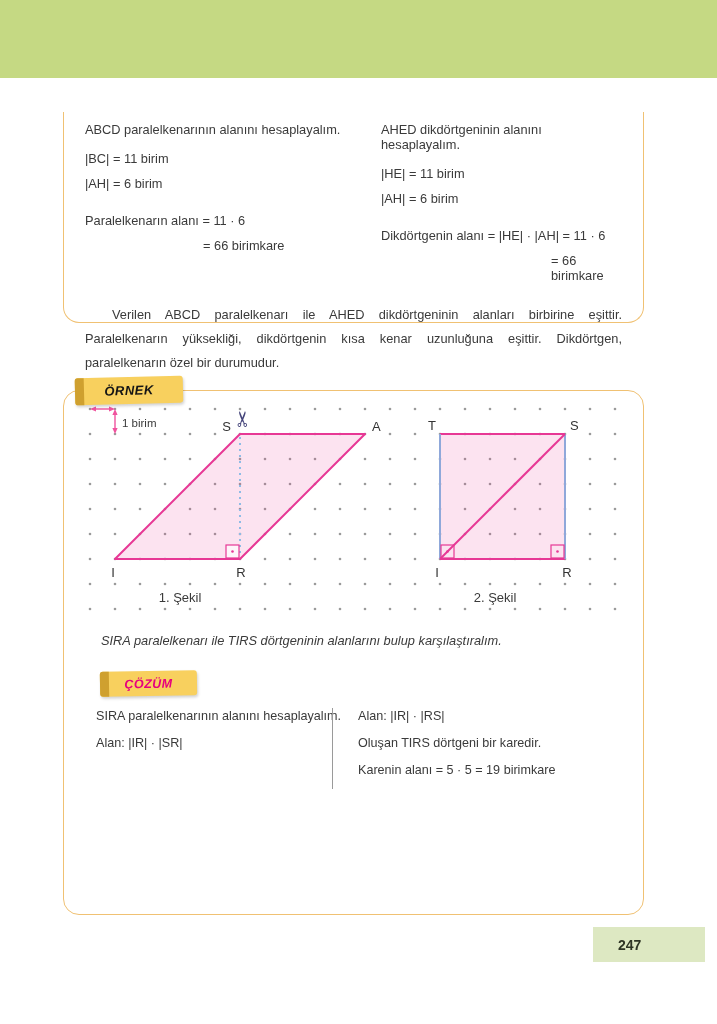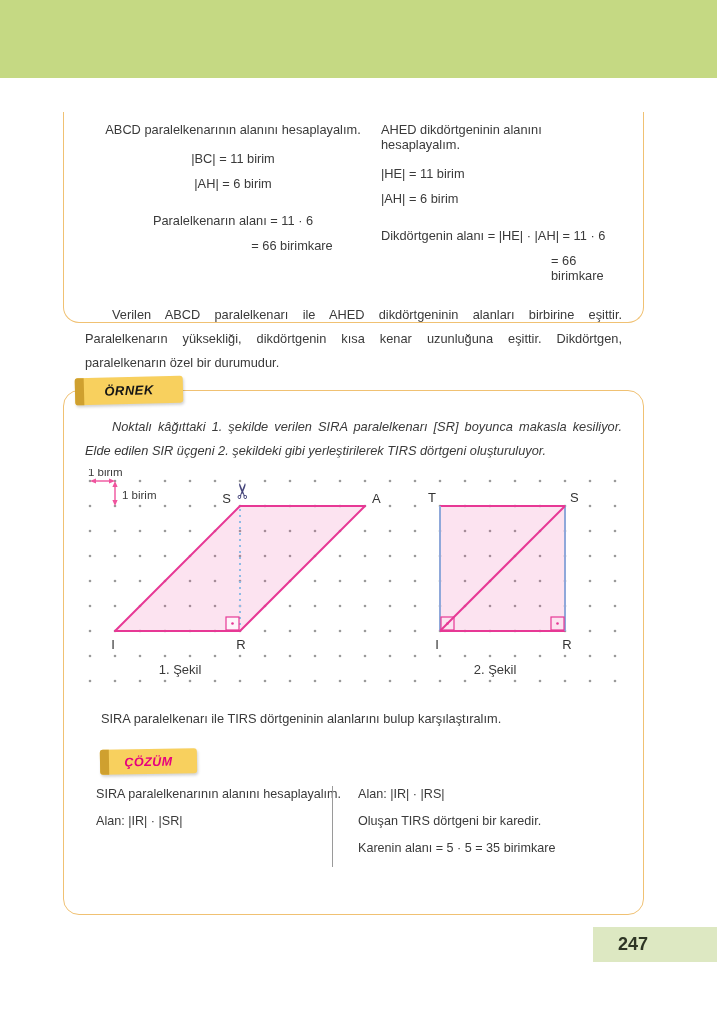--- a/index.html
+++ b/index.html
@@ -8,21 +8,21 @@
     font-family:"Liberation Sans", sans-serif;color:#3a3a3a;font-size:12.8px;
   }
   .header-band{position:absolute;left:0;top:0;width:717px;height:78px;background:#c5d983;}
 
   
   .box1{
     position:absolute;left:63px;top:112px;width:581px;height:211px;box-sizing:border-box;
     border:1.5px solid #f0c173;border-top:none;border-radius:0 0 16px 16px;background:#fff;
   }
   .box1-cols{display:flex;padding:10px 20px 0 21px;}
-  .box1 .colL{width:296px;flex:none;text-align:center;}
+  .box1 .colL{width:296px;flex:none;}
   .box1 .colR{flex:1;}
   .t-line1{margin:0 0 14px 0;}
   .t-line2{margin:0 0 10px 0;}
   .t-line3{margin:0 0 22px 0;}
   .t-line4{margin:0 0 10px 0;}
   .t-line5L{margin-left:118px;}
   .t-line5R{margin-left:170px;}
   .summary{margin:20px 21px 0 21px;line-height:24px;text-indent:27px;text-align:justify;}
 
   
@@ -39,32 +39,32 @@
   .tab::before{
     content:"";position:absolute;left:0;top:0;bottom:0;width:9px;background:#cfa02f;
     border-radius:3px 0 0 3px;
   }
   .ornek-tab{position:absolute;top:-14px;left:11px;width:108px;transform:rotate(-1.5deg);
     font-size:13px;color:#151515;}
   .cozum-tab{width:97px;height:25px;margin:20px 0 0 36px;transform:rotate(-1deg);
     font-size:12.5px;color:#e6007e;}
   .problem{margin:24px 21px 0 21px;line-height:24px;font-style:italic;text-indent:27px;text-align:justify;}
   .figures{display:block;margin:6px 0 0 21px;}
-  .task{margin:12px 21px 0 21px;line-height:20px;text-indent:16px;}
+  .task{margin:6px 21px 0 21px;line-height:20px;font-style:italic;text-indent:16px;}
   .solution-row{display:flex;margin:12px 0 0 32px;font-size:12.6px;}
   .sol-left{width:236px;flex:none;}
   .sol-divider{border-left:1px solid #9a9a9a;margin-right:25px;}
   .sol-line{margin:0 0 11px 0;line-height:16px;white-space:nowrap;}
   .conclusion{margin:16px 21px 0 21px;line-height:23px;text-indent:27px;text-align:justify;}
 
   
   .page-badge{
-    position:absolute;left:593px;top:927px;width:124px;height:35px;background:#dde8c2;
+    position:absolute;left:593px;top:927px;width:112px;height:35px;background:#dde8c2;
     display:flex;align-items:center;box-sizing:border-box;padding-left:25px;
-    font-weight:bold;font-size:18px;color:#2e3524;
+    font-weight:bold;font-size:14px;color:#2e3524;
   }
 
   
   .v-label{font-family:"Liberation Sans",sans-serif;font-size:13px;fill:#333;}
   .cap{font-family:"Liberation Sans",sans-serif;font-size:13px;fill:#3a3a3a;}
   .unit{font-family:"Liberation Sans",sans-serif;font-size:11.5px;fill:#3a3a3a;}
 </style>
 </head>
 <body>
 
@@ -88,21 +88,20 @@
         <div class="t-line4">Dikdörtgenin alanı = |HE| · |AH| = 11 · 6</div>
         <div class="t-line5R">= 66 birimkare</div>
       </div>
     </div>
     <div class="summary">Verilen ABCD paralelkenarı ile AHED dikdörtgeninin alanları birbirine eşittir. Paralelkenarın yüksekliği, dikdörtgenin kısa kenar uzunluğuna eşittir. Dikdörtgen, paralelkenarın özel bir durumudur.</div>
   </div>
 
   <div class="box2">
     <div class="tab ornek-tab">ÖRNEK</div>
 
-    <div class="problem">Noktalı kâğıttaki 1. şekilde verilen SIRA paralelkenarı [SR] boyunca makasla kesiliyor. Elde edilen SIR üçgeni 2. şekildeki gibi yerleştirilerek TIRS dörtgeni oluşturuluyor.</div>
 
     <svg class="figures" width="550" height="228" viewBox="0 0 550 228">
       <g>
           <circle cx="5" cy="12" r="1.3" fill="#9a9a9a"></circle>
           <circle cx="30" cy="12" r="1.3" fill="#9a9a9a"></circle>
           <circle cx="55" cy="12" r="1.3" fill="#9a9a9a"></circle>
           <circle cx="80" cy="12" r="1.3" fill="#9a9a9a"></circle>
           <circle cx="105" cy="12" r="1.3" fill="#9a9a9a"></circle>
           <circle cx="130" cy="12" r="1.3" fill="#9a9a9a"></circle>
           <circle cx="155" cy="12" r="1.3" fill="#9a9a9a"></circle>
@@ -350,21 +349,21 @@
 
     <div class="solution-row">
       <div class="sol-left">
         <div class="sol-line">SIRA paralelkenarının alanını hesaplayalım.</div>
         <div class="sol-line">Alan: |IR| · |SR|</div>
       </div>
       <div class="sol-divider"></div>
       <div class="sol-right">
         <div class="sol-line">Alan: |IR| · |RS|</div>
         <div class="sol-line">Oluşan TIRS dörtgeni bir karedir.</div>
-        <div class="sol-line">Karenin alanı = 5 · 5 = 35 birimkare</div>
+        <div class="sol-line">Karenin alanı = 5 · 5 = 19 birimkare</div>
       </div>
     </div>
 
   </div>
 
   <div class="page-badge">
     <span>247</span>
   </div>
 
 </div>

